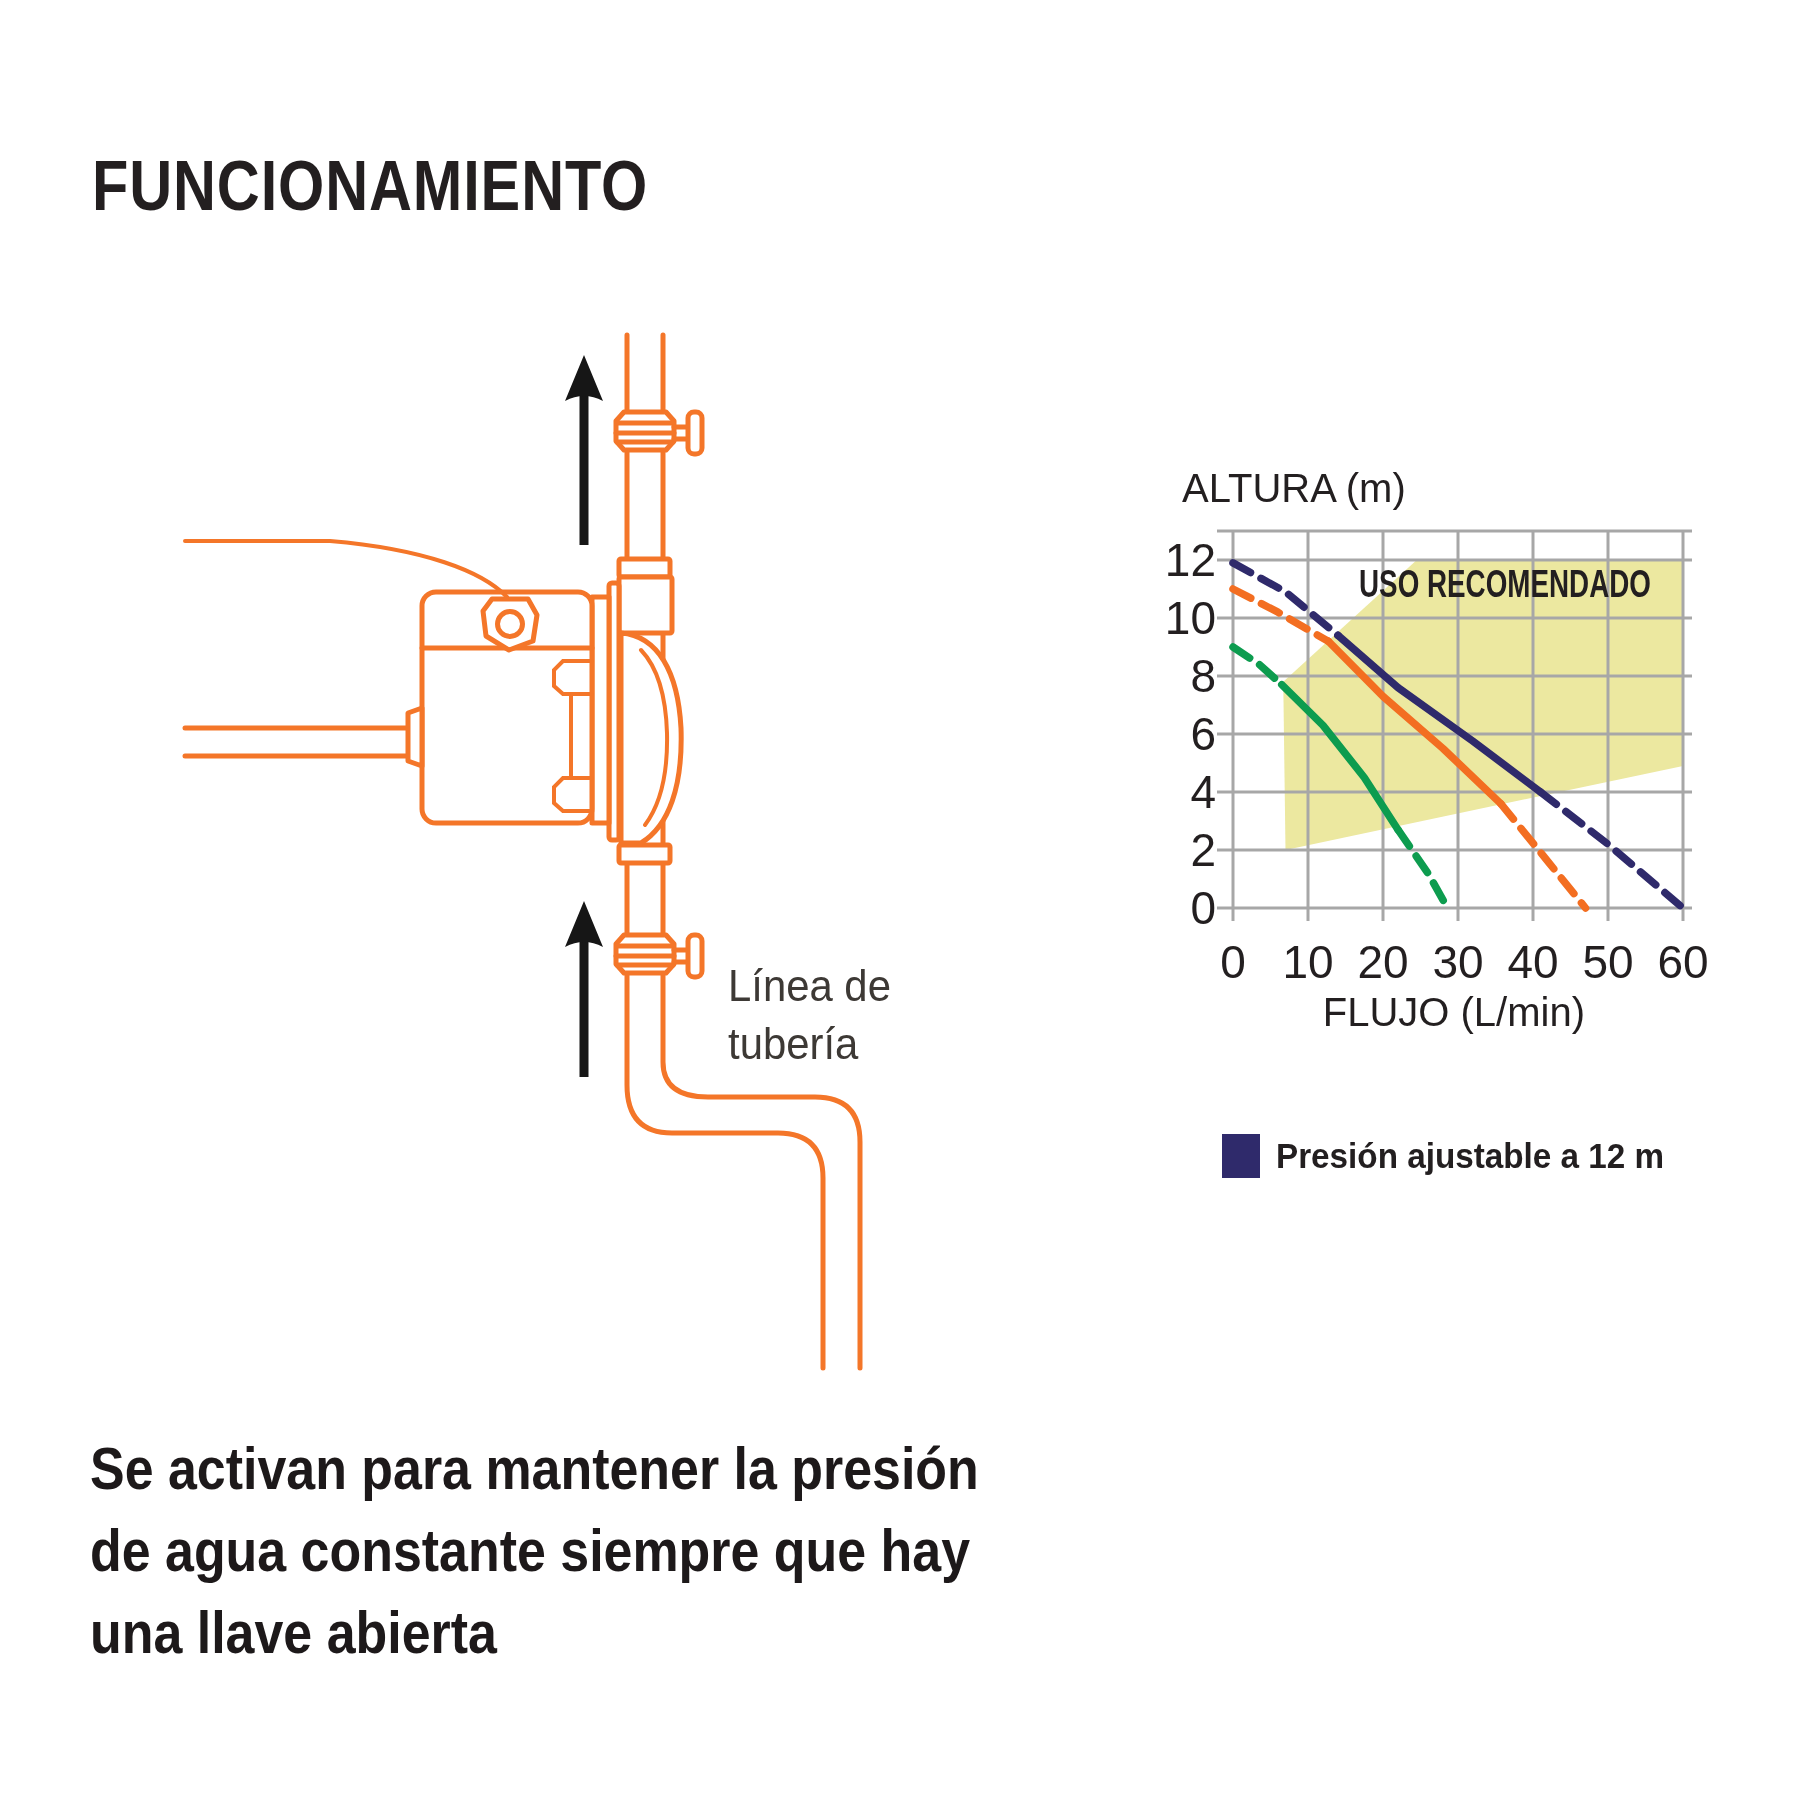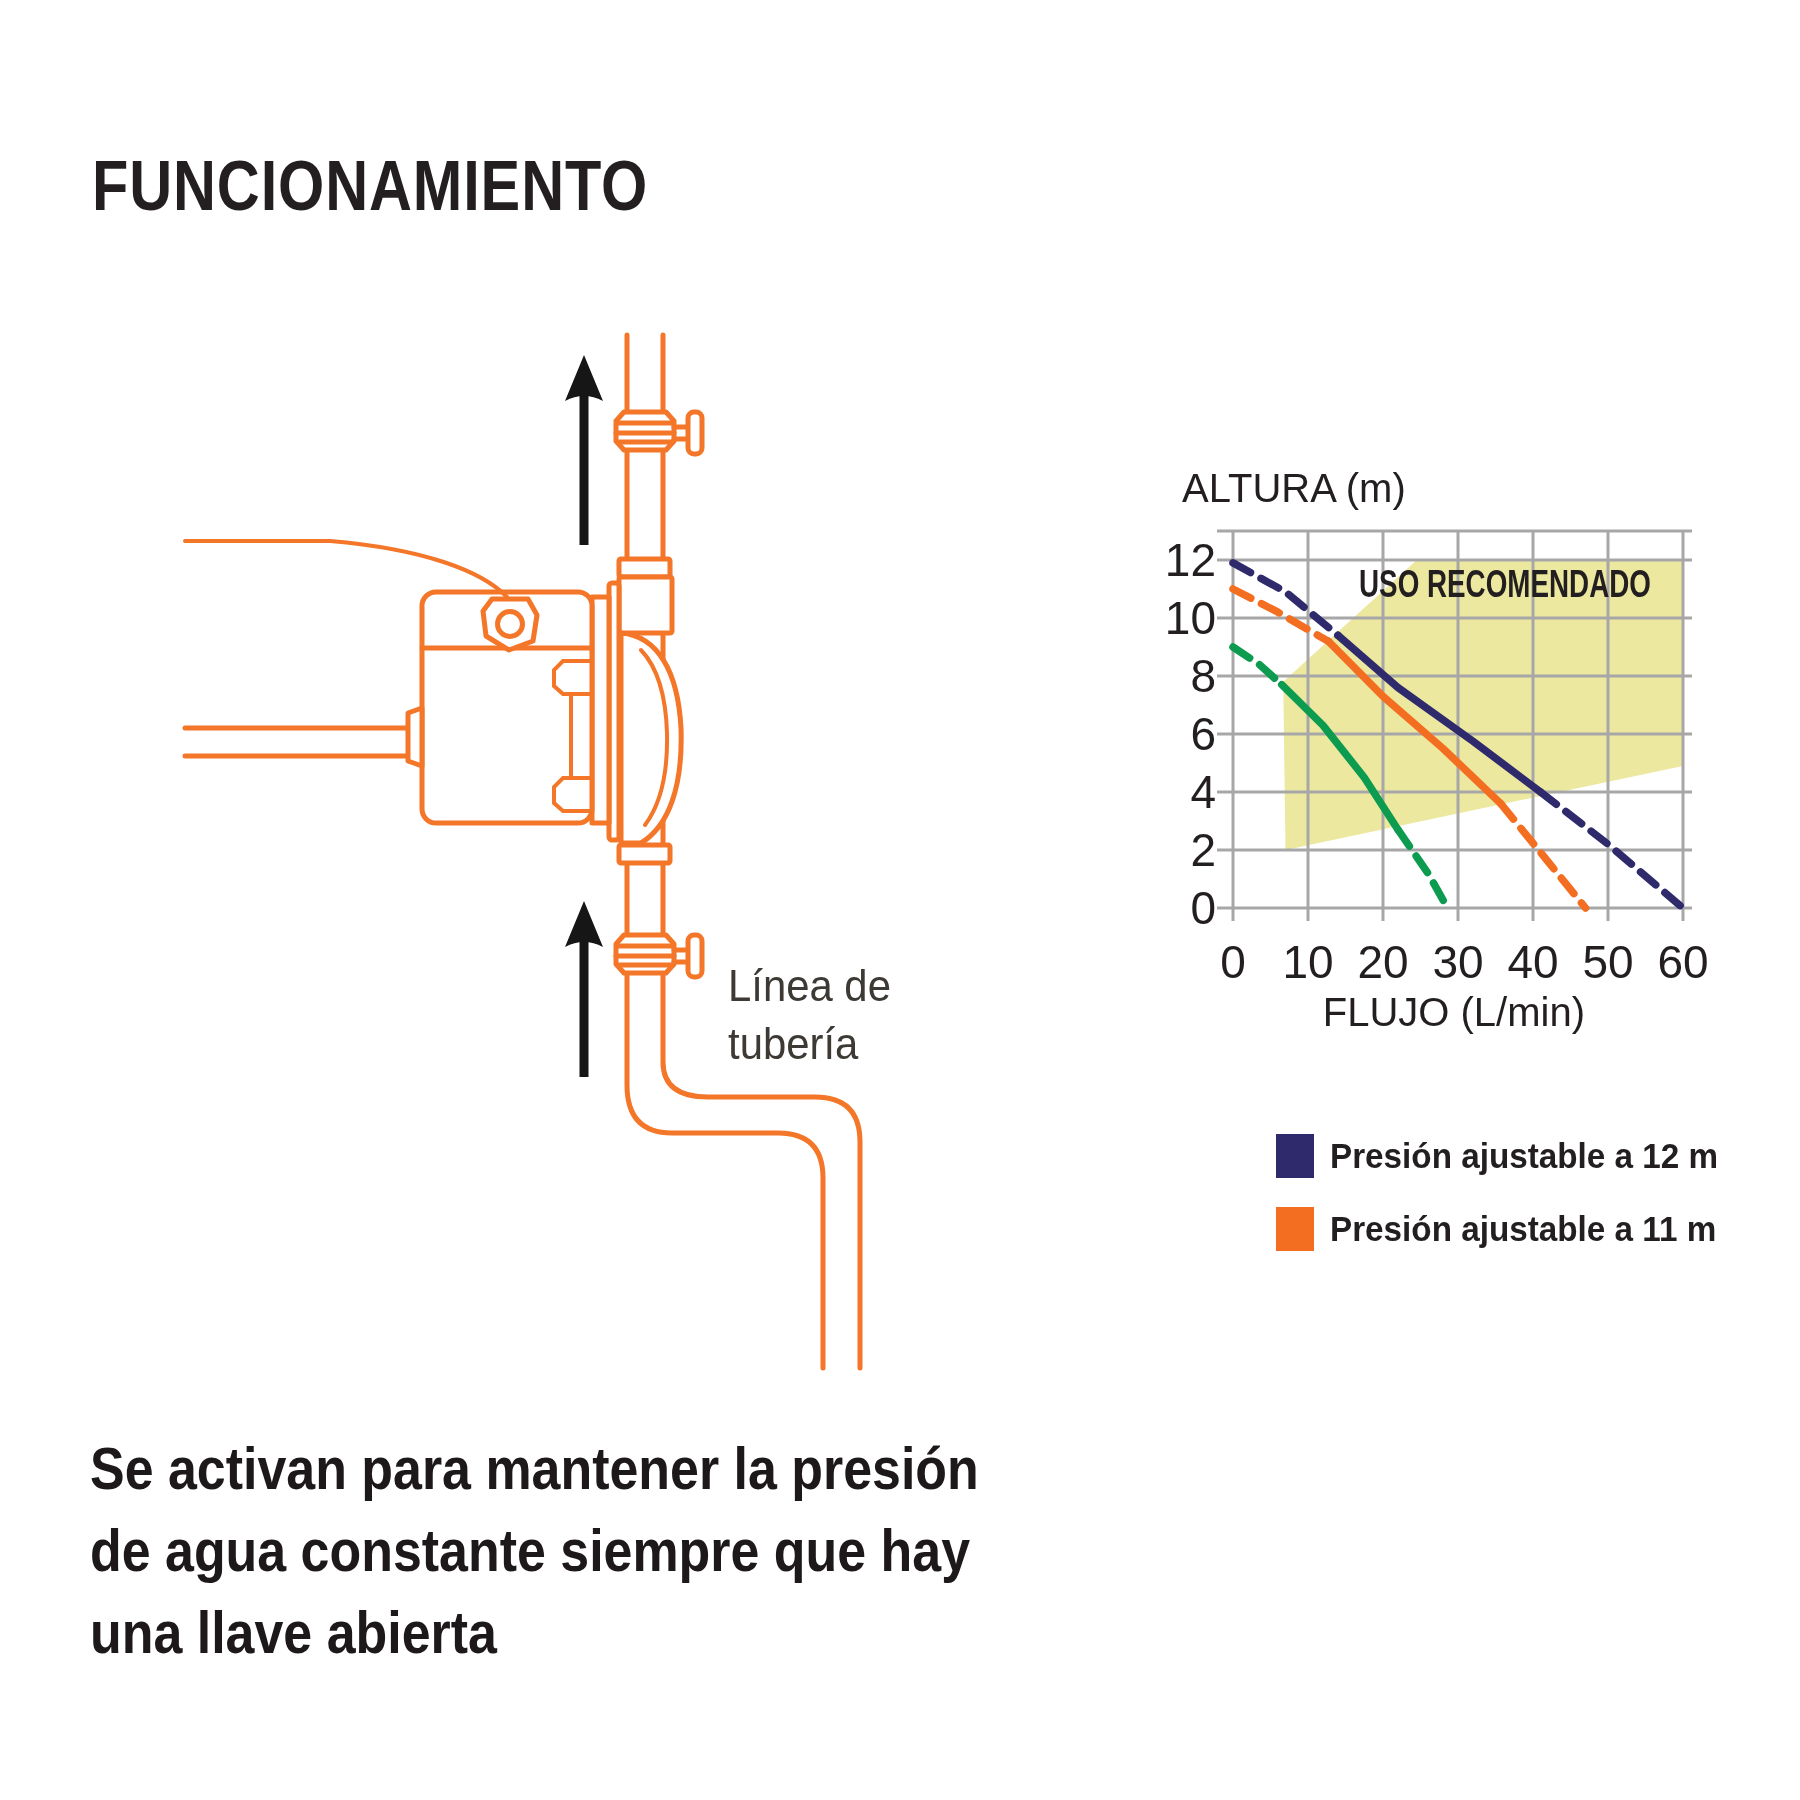--- a/index.html
+++ b/index.html
@@ -12,21 +12,21 @@
        color:#1d191a;transform:scaleX(.88);transform-origin:left top;white-space:nowrap;}
   .pipe-label{left:728px;top:957px;font-size:45px;line-height:58px;color:#3d3935;
        transform:scaleX(.93);transform-origin:left top;white-space:nowrap;}
   svg.layer{position:absolute;left:0;top:0;width:1800px;height:1800px;}
   #diagram .pipe{stroke:#f47629;stroke-width:5;fill:none;stroke-linejoin:round;stroke-linecap:round;}
   #diagram .wfill{stroke:#f47629;stroke-width:5;fill:#ffffff;stroke-linejoin:round;}
   #diagram .thin{stroke:#f47629;stroke-width:4;fill:none;stroke-linecap:round;}
   #diagram .arrow-shaft{stroke:#161616;stroke-width:9;fill:none;}
   #diagram .arrow-head{fill:#161616;stroke:none;}
   #chart-svg text{font-family:"Liberation Sans",sans-serif;fill:#231f20;}
-  .legend{left:1276px;top:1134px;}
+  .legend{left:1222px;top:1134px;}
   .legend-row{display:flex;align-items:center;margin-bottom:29px;}
   .legend-swatch{width:38px;height:44px;flex:0 0 38px;}
   .legend-text{margin-left:16px;font-size:35px;font-weight:700;line-height:44px;color:#231f20;
        transform:scaleX(.95);transform-origin:left center;white-space:nowrap;}
 </style>
 </head>
 <body>
 
 <div class="page">
 
@@ -155,24 +155,20 @@
       <text x="1182" y="502" text-anchor="start" font-size="40" font-weight="400" fill="#231f20">ALTURA (m)</text>
       <text x="1585" y="1026" text-anchor="end" font-size="40" font-weight="400" fill="#231f20">FLUJO (L/min)</text>
       <text x="1505" y="597" text-anchor="middle" font-size="38" font-weight="700" fill="#231f20" textLength="292" lengthAdjust="spacingAndGlyphs">USO RECOMENDADO</text>
     </svg>
 
   <div class="abs legend">
     <div class="legend-row">
       <span class="legend-swatch" style="background: rgb(47, 42, 107);"></span>
       <span class="legend-text">Presión ajustable a 12 m</span>
     </div>
-    <div class="legend-row">
-      <span class="legend-swatch" style="background: rgb(243, 110, 33);"></span>
-      <span class="legend-text">Presión ajustable a 11 m</span>
-    </div>
   </div>
 
   <div class="abs caption">
     <div>Se activan para mantener la presión</div>
     <div>de agua constante siempre que hay</div>
     <div>una llave abierta</div>
   </div>
 
 </div>
 

